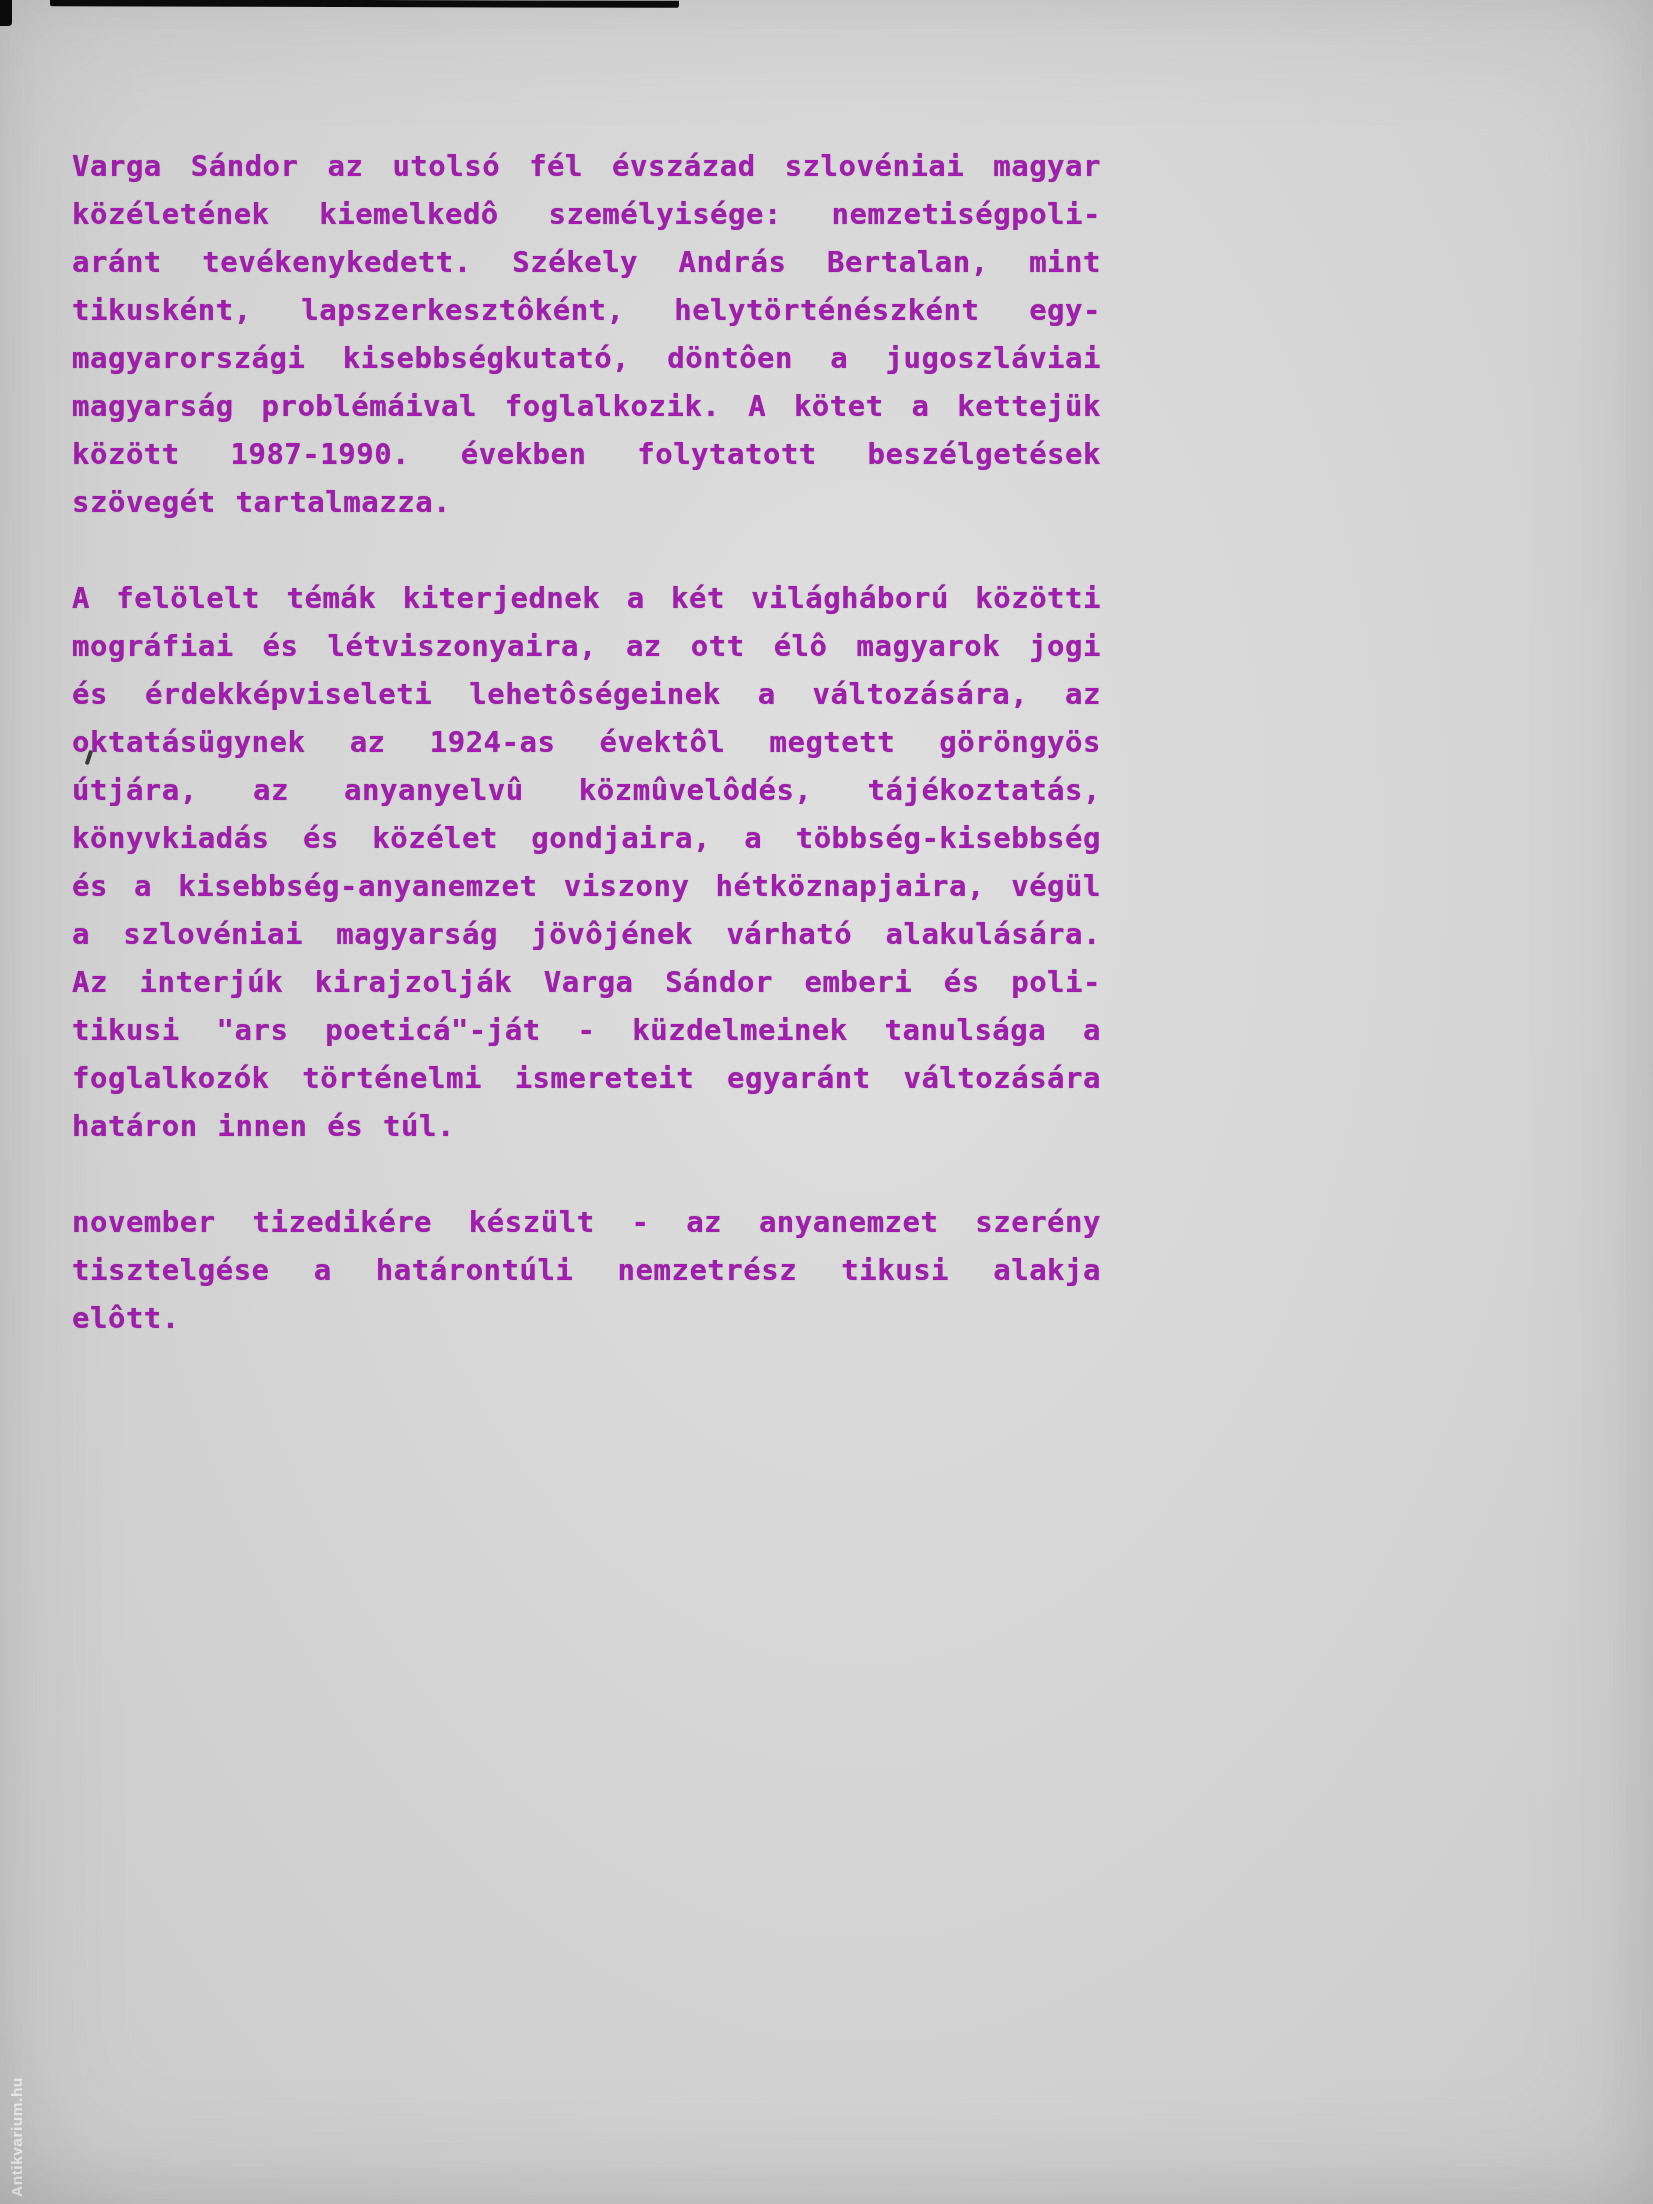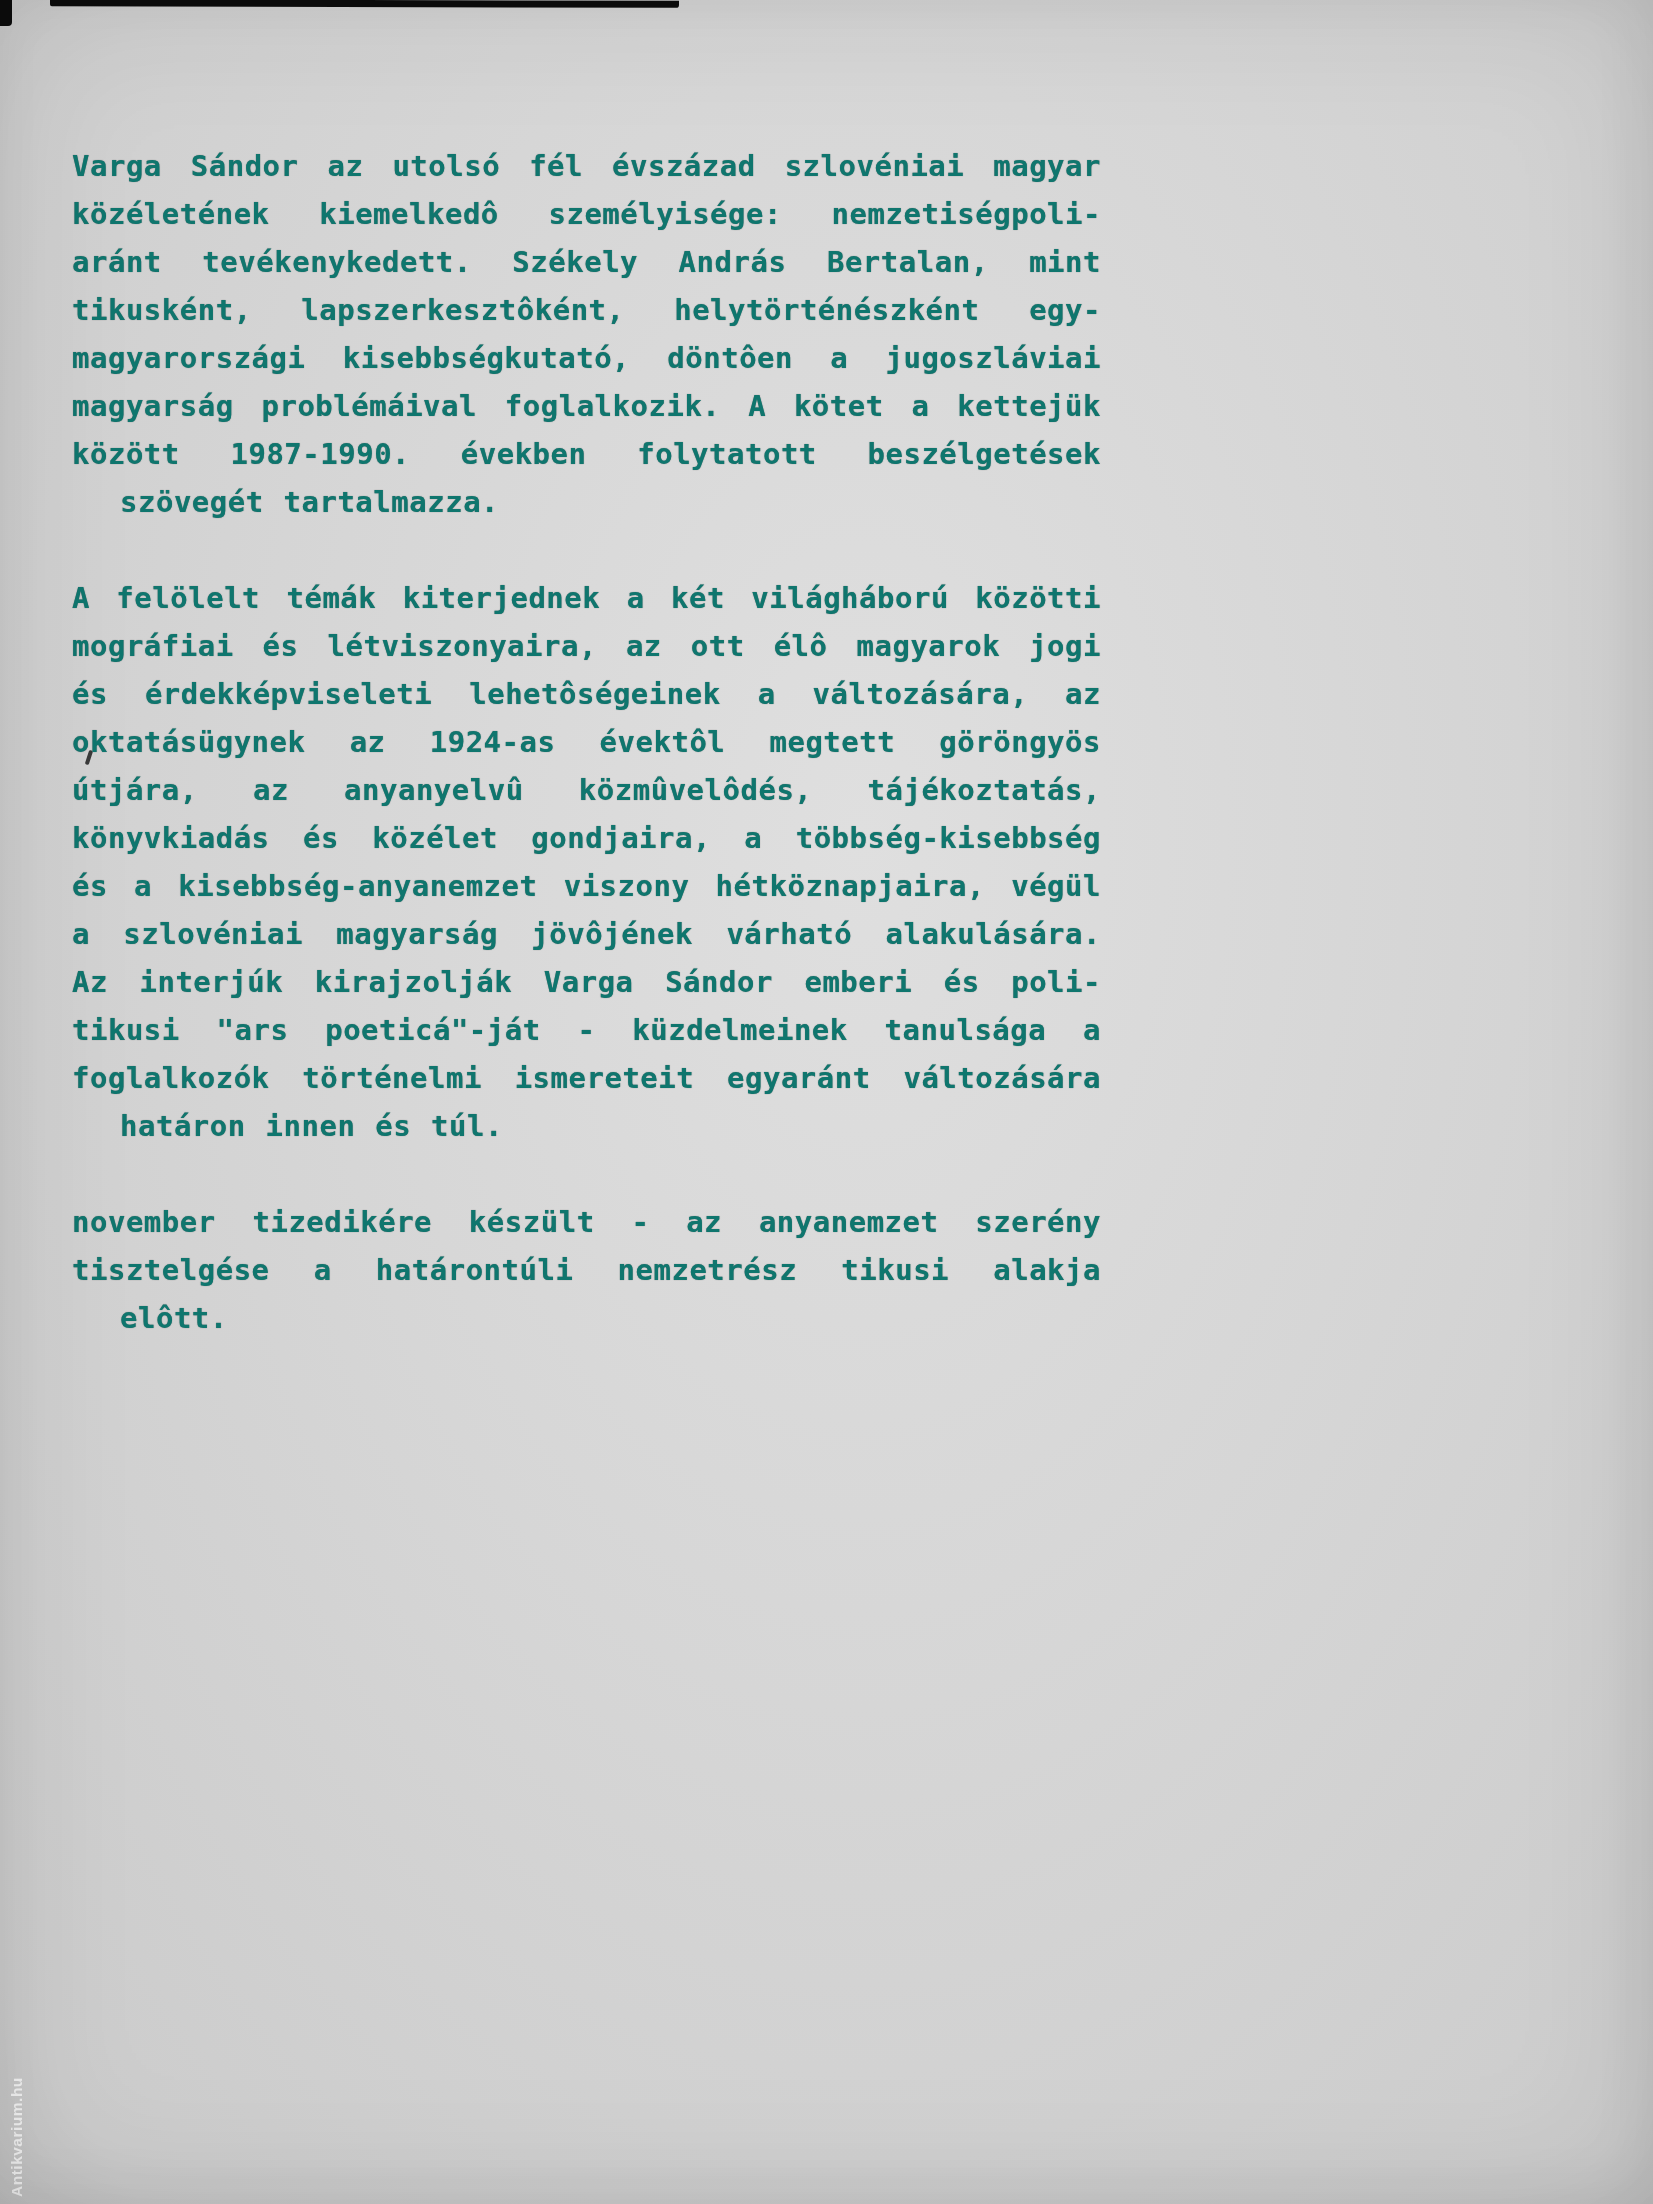--- a/index.html
+++ b/index.html
@@ -23,42 +23,41 @@
     position: absolute;
     inset: 0;
     box-shadow: inset 0 0 146px rgba(0,0,0,0.10), inset -9.7px -13.6px 58px rgba(0,0,0,0.06);
     pointer-events: none;
   }
   .text-block {
     position: absolute;
     left: 72px;
     top: 142px;
     width: 1029px;
-    color: #0f766e;
+    color: #a21caf;
     font-weight: 700;
     font-size: 29px;
     text-shadow: 0 0 1px rgba(35,35,35,0.55);
   }
   .para {
     margin: 0 0 48px 0;
   }
   .line {
     height: 48px;
     line-height: 48px;
     letter-spacing: 0.5px;
     word-spacing: 1.9px;
     text-align: justify;
     text-align-last: justify;
     -moz-text-align-last: justify;
     overflow: hidden;
   }
   .line.last {
     text-align: left;
     text-align-last: left;
-    margin-left: 48px;
     -moz-text-align-last: left;
   }
   .mark-top {
     position: absolute;
     top: 0;
     left: 50px;
     width: 629px;
     height: 6.8px;
     background: #0d0d0d;
     transform: rotate(0.15deg);

